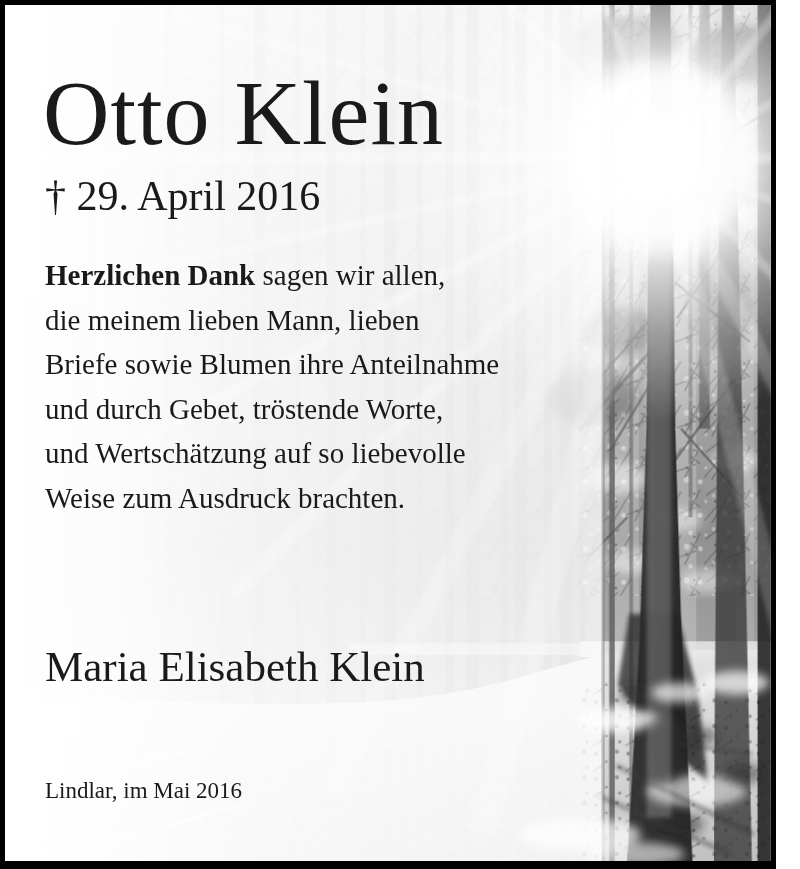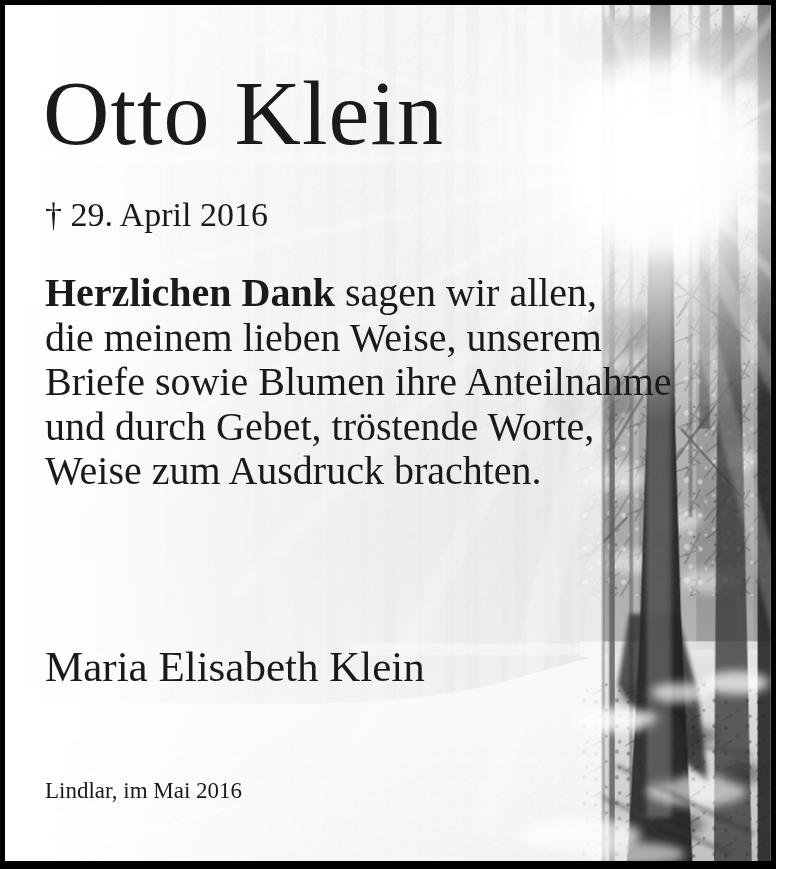--- a/index.html
+++ b/index.html
@@ -36,31 +36,30 @@
     font-weight: 400;
     line-height: 1.1;
     letter-spacing: 1px;
     white-space: nowrap;
   }
 
   .death-date {
     position: absolute;
     left: 40px;
     top: 166px;
-    font-size: 34px;
+    font-size: 42px;
     line-height: 1.2;
     white-space: nowrap;
-    margin-top: 24px;
   }
 
   .body-text {
     position: absolute;
     left: 40px;
-    top: 266px;
-    font-size: 40px;
+    top: 248px;
+    font-size: 29px;
     line-height: 44.6px;
     width: 600px;
   }
   .body-text .lead-bold { font-weight: 700; }
   .body-line { white-space: nowrap; }
 
   .signature {
     position: absolute;
     left: 40px;
     top: 640px;
@@ -287,23 +286,24 @@
   <div class="content">
 
     <h1 class="title">Otto Klein</h1>
 
     <div class="death-date">
       <span>† 29. April 2016</span>
     </div>
 
     <div class="body-text">
       <div class="body-line"><span class="lead-bold">Herzlichen Dank</span><span> sagen wir allen,</span></div>
-      <div class="body-line">die meinem lieben Weise, unserem</div>
+      <div class="body-line">die meinem lieben Mann, lieben</div>
       <div class="body-line">Briefe sowie Blumen ihre Anteilnahme</div>
       <div class="body-line">und durch Gebet, tröstende Worte,</div>
+      <div class="body-line">und Wertschätzung auf so liebevolle</div>
       <div class="body-line">Weise zum Ausdruck brachten.</div>
     </div>
 
     <div class="signature">
       <div>Maria Elisabeth Klein</div>
     </div>
 
     <div class="place-date">Lindlar, im Mai 2016</div>
 
   </div>

